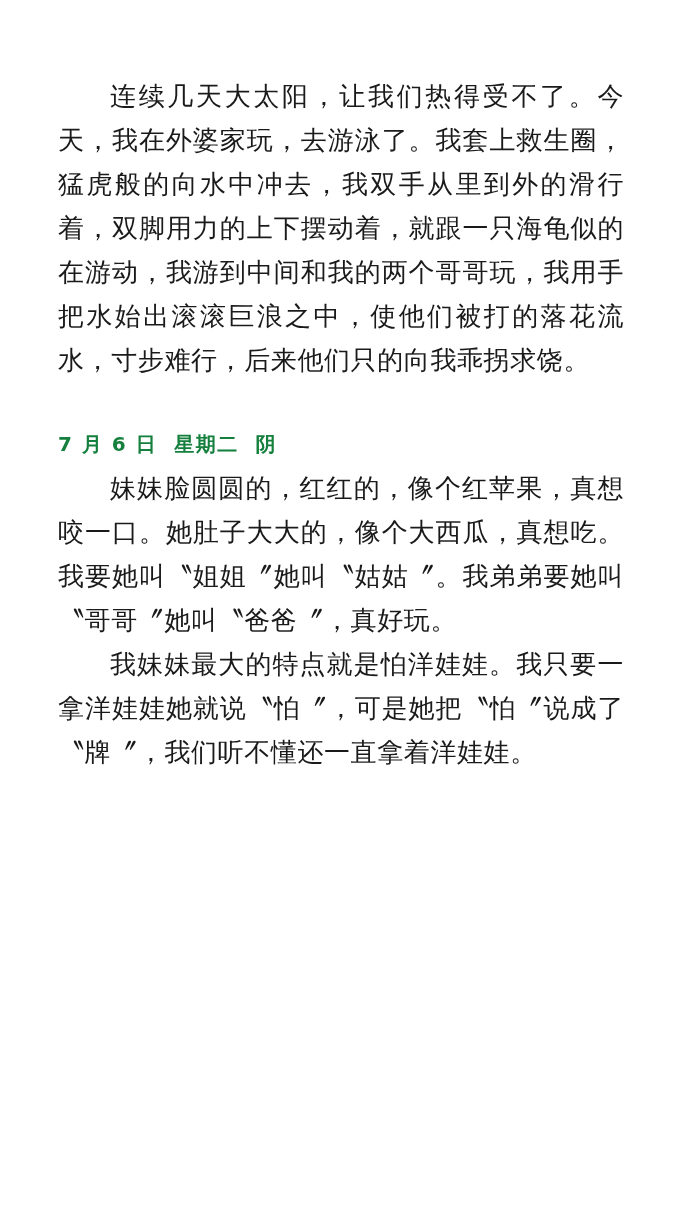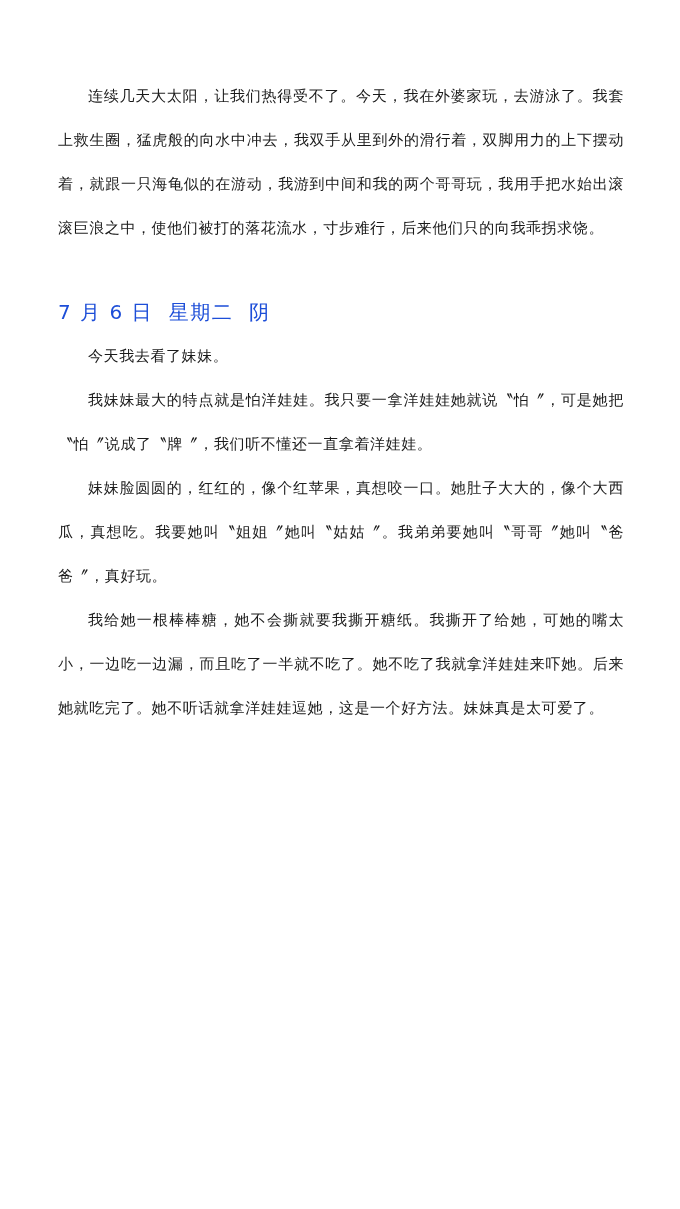--- a/index.html
+++ b/index.html
@@ -16,51 +16,49 @@
       color: #1a1a1a;
     }
     .page {
       position: absolute;
       left: 58px;
       top: 74px;
       width: 566px;
     }
     .para {
       margin: 0;
-      font-size: 15px;
+      font-size: 26px;
       line-height: 44px;
       text-indent: 2em;
       text-align: justify;
       letter-spacing: 0.6px;
       word-break: break-all;
     }
     .heading {
       margin: 0;
-      color: #1d4ed8;
-      font-weight: normal;
+      color: #15803d;
+      font-weight: bold;
       font-size: 20px;
       line-height: 44px;
       letter-spacing: 1.5px;
       white-space: pre;
     }
     .gap-large { height: 40px; }
   </style>
 </head>
 <body>
 
 <div class="page">
 
   <section>
     <p class="para">连续几天大太阳，让我们热得受不了。今天，我在外婆家玩，去游泳了。我套上救生圈，猛虎般的向水中冲去，我双手从里到外的滑行着，双脚用力的上下摆动着，就跟一只海龟似的在游动，我游到中间和我的两个哥哥玩，我用手把水始出滚滚巨浪之中，使他们被打的落花流水，寸步难行，后来他们只的向我乖拐求饶。</p>
   </section>
 
   <div class="gap-large"></div>
 
   <section>
     <h2 class="heading">7 月 6 日  星期二  阴</h2>
-    <p class="para">今天我去看了妹妹。</p>
+    <p class="para">妹妹脸圆圆的，红红的，像个红苹果，真想咬一口。她肚子大大的，像个大西瓜，真想吃。我要她叫〝姐姐〞她叫〝姑姑〞。我弟弟要她叫〝哥哥〞她叫〝爸爸〞，真好玩。</p>
     <p class="para">我妹妹最大的特点就是怕洋娃娃。我只要一拿洋娃娃她就说〝怕〞，可是她把〝怕〞说成了〝牌〞，我们听不懂还一直拿着洋娃娃。</p>
-    <p class="para">妹妹脸圆圆的，红红的，像个红苹果，真想咬一口。她肚子大大的，像个大西瓜，真想吃。我要她叫〝姐姐〞她叫〝姑姑〞。我弟弟要她叫〝哥哥〞她叫〝爸爸〞，真好玩。</p>
-    <p class="para">我给她一根棒棒糖，她不会撕就要我撕开糖纸。我撕开了给她，可她的嘴太小，一边吃一边漏，而且吃了一半就不吃了。她不吃了我就拿洋娃娃来吓她。后来她就吃完了。她不听话就拿洋娃娃逗她，这是一个好方法。妹妹真是太可爱了。</p>
   </section>
 
 
 </div>
 
 </body></html>

